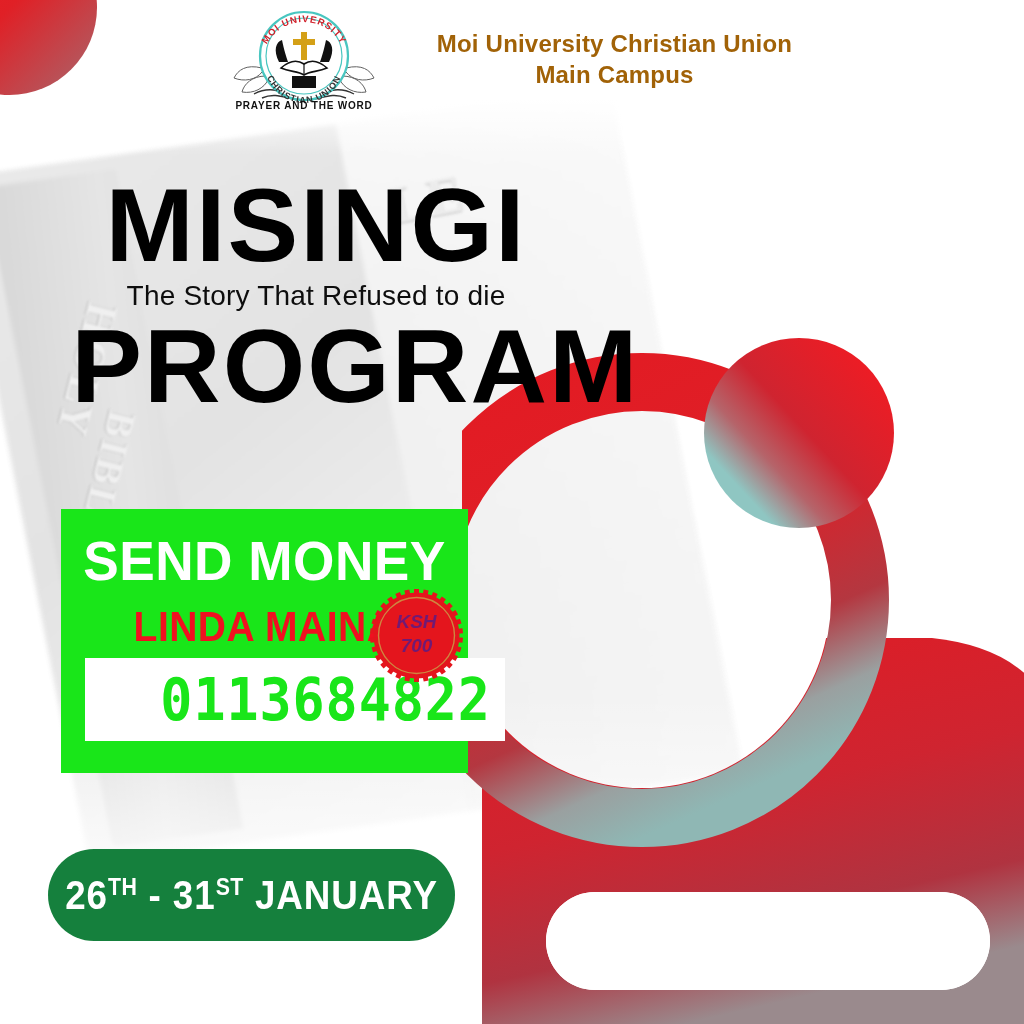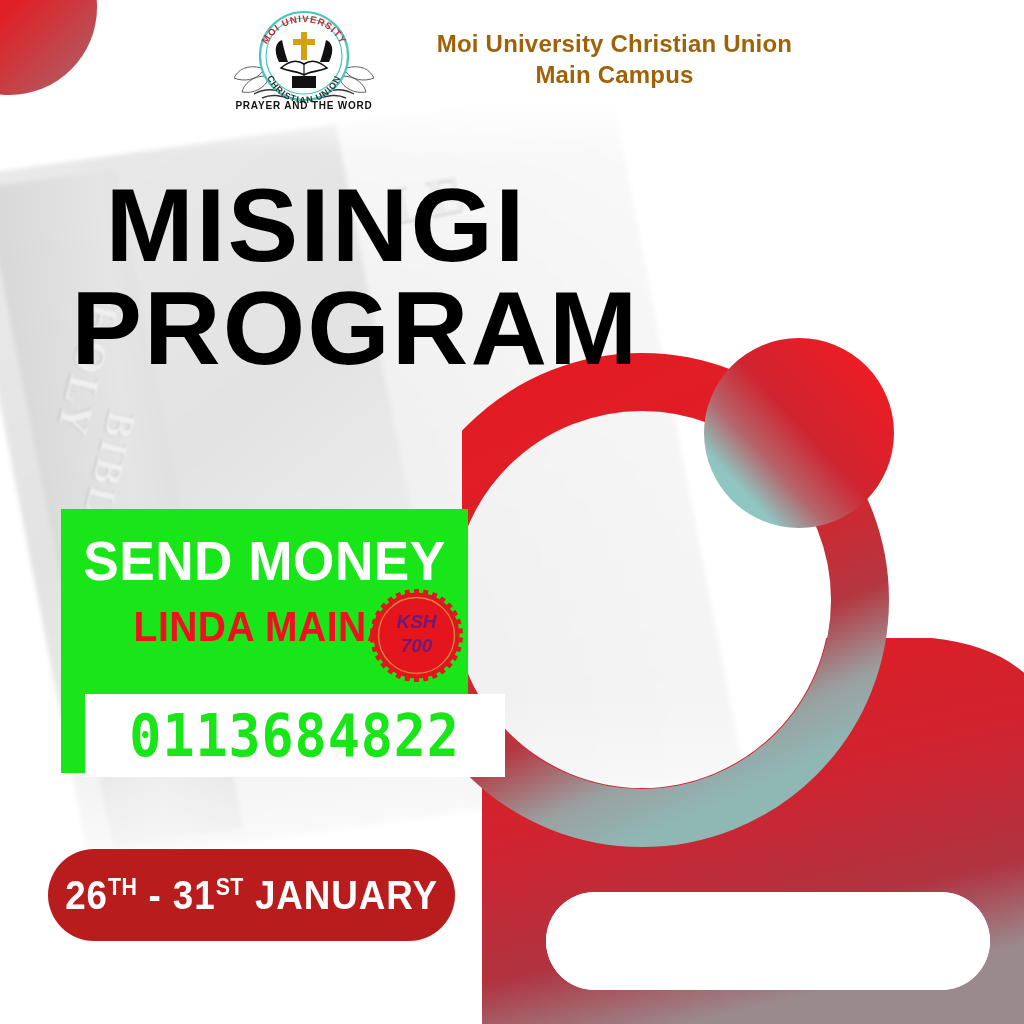--- a/index.html
+++ b/index.html
@@ -249,22 +249,21 @@
   }
   .phone-box {
     position: absolute;
     left: 24px;
     top: 149px;
     width: 420px;
     height: 83px;
     background: #ffffff;
     display: flex;
     align-items: center;
-    justify-content: center;
-    margin-top: 36px;
+    justify-content: flex-end;
   }
   .phone-number {
     color: #19e619;
     font-size: 58px;
     font-weight: 700;
     letter-spacing: 1px;
     font-family: "DejaVu Sans Mono", monospace;
     transform: scaleX(0.92);
   }
 
@@ -291,21 +290,21 @@
   }
 
   
   .date-pill {
     position: absolute;
     left: 48px;
     top: 849px;
     width: 407px;
     height: 92px;
     border-radius: 46px;
-    background: #b91c1c;
+    background: #15803d;
     display: flex;
     align-items: center;
     justify-content: center;
   }
   .date-text {
     color: #ffffff;
     font-size: 40px;
     font-weight: 900;
     letter-spacing: 1px;
     font-family: "Liberation Sans Narrow", "Liberation Sans", sans-serif;
@@ -426,20 +425,21 @@
       </svg>
     </div>
     <div class="org-name">
       <div>Moi University Christian Union</div>
       <div>Main Campus</div>
     </div>
   </div>
 
   <div class="title-block">
     <div class="title-main">MISINGI</div>
+    <div class="title-sub">The Story That Refused to die</div>
     <div class="title-main2">PROGRAM</div>
   </div>
 
 
   <div class="send-card">
     <div class="send-title">SEND MONEY</div>
     <div class="send-name">LINDA MAINA</div>
     <div class="phone-box">
       <span class="phone-number">0113684822</span>
     </div>

